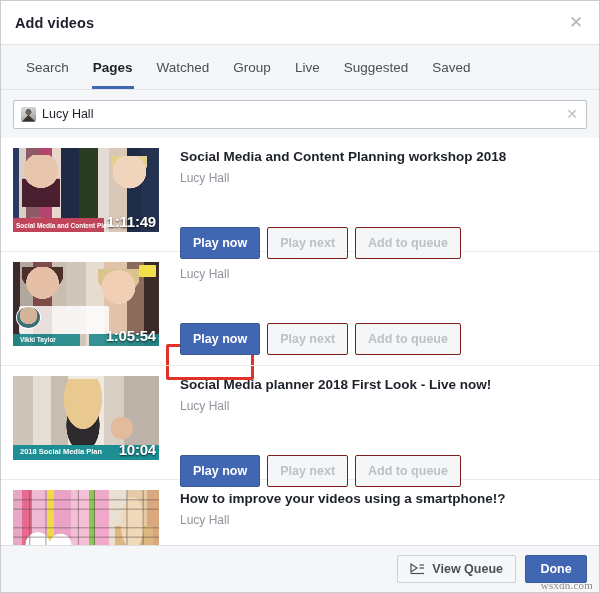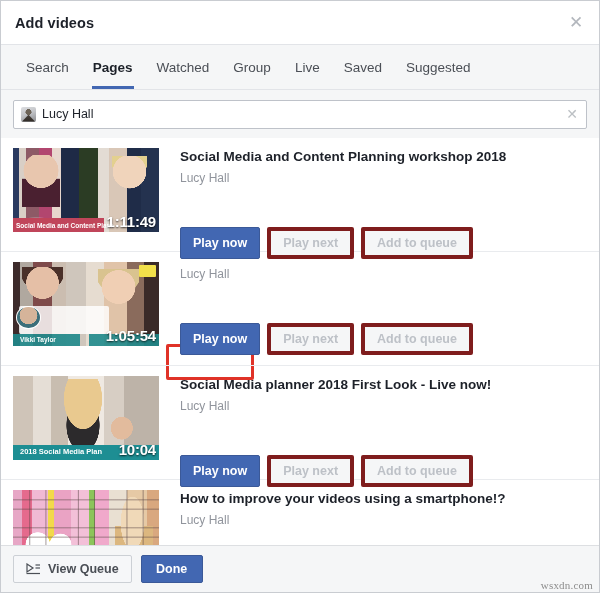--- a/index.html
+++ b/index.html
@@ -289,36 +289,36 @@
     padding: 0 12px;
     font-size: 12.5px; font-weight: bold;
     border-radius: 2px;
     cursor: pointer; white-space: nowrap; margin-top: 21px;
   }
   .btn-primary {
     background: #4267b2; color: #fff; border: 1px solid #3b5998;
   }
   .btn-disabled {
     background: #f5f6f7; color: #bdc1c7;
-    border: 4px solid #7f1d1d;
+    border: 1px solid #7f1d1d;
     margin-left: 7px; cursor: default;
   }
   .highlight-box {
     position: absolute;
     border: 3px solid #e03228;
     border-radius: 2px;
     pointer-events: none;
   }
 
   
   .footer {
     flex: 0 0 47px;
     background: #f5f6f7;
     border-top: 1px solid #dddfe2;
-    display: flex; align-items: center; 
+    display: flex; align-items: center; justify-content: flex-end;
     padding: 0 12px;
     position: relative;
   }
   .fbtn {
     height: 28px;
     display: inline-flex; align-items: center; justify-content: center;
     padding: 0 12px;
     font-size: 12.5px; font-weight: bold;
     border-radius: 2px; cursor: pointer;
   }
@@ -348,22 +348,22 @@
     <div class="header-title">Add videos</div>
     <div class="close-x">✕</div>
   </div>
 
   <div class="tabbar">
     <div class="tab">Search</div>
     <div class="tab active">Pages</div>
     <div class="tab">Watched</div>
     <div class="tab">Group</div>
     <div class="tab">Live</div>
+    <div class="tab">Suggested</div>
     <div class="tab">Saved</div>
-    <div class="tab">Suggested</div>
   </div>
 
   <div class="searchzone">
     <div class="searchbox">
       <div class="search-avatar"></div>
       <div class="search-text">Lucy Hall</div>
       <div class="search-clear">✕</div>
     </div>
   </div>
 

